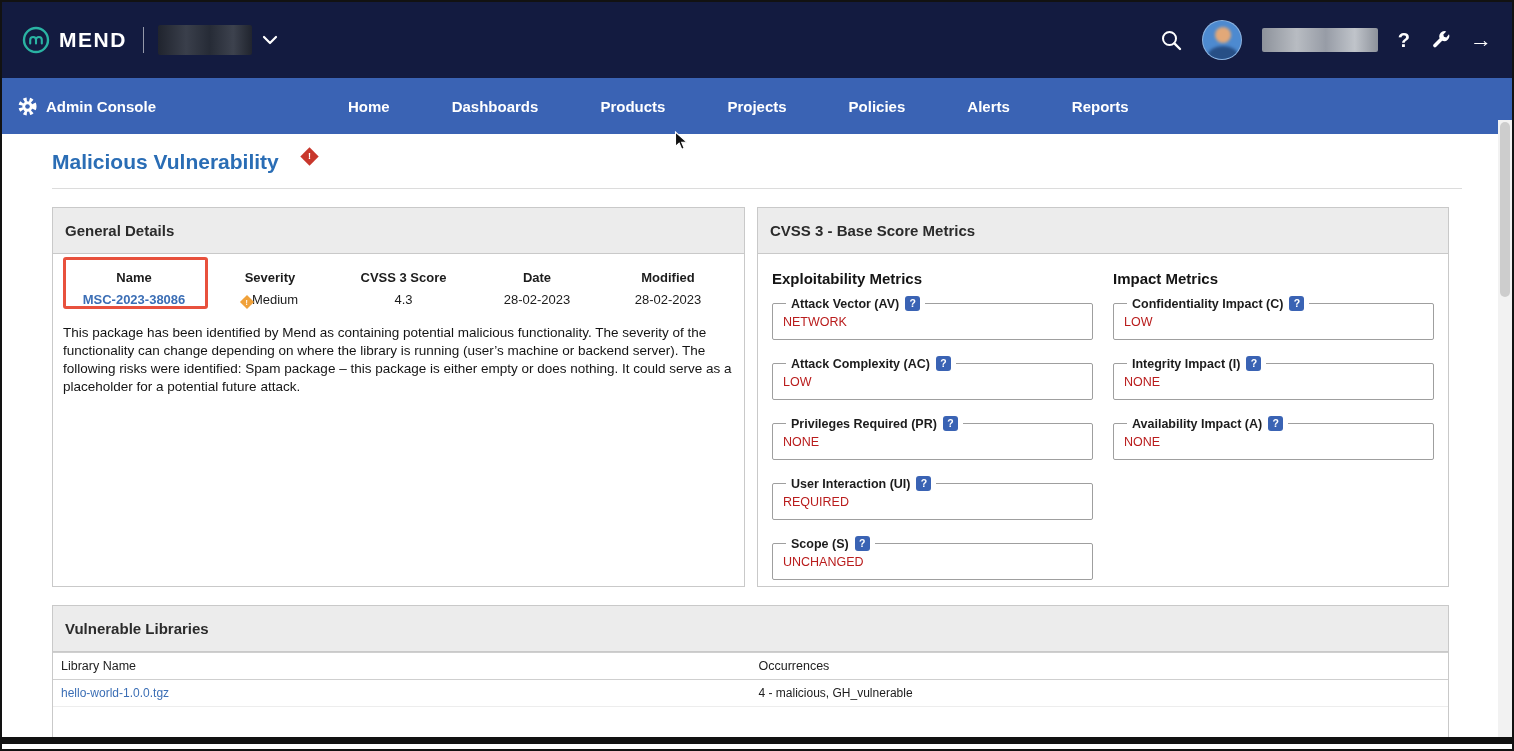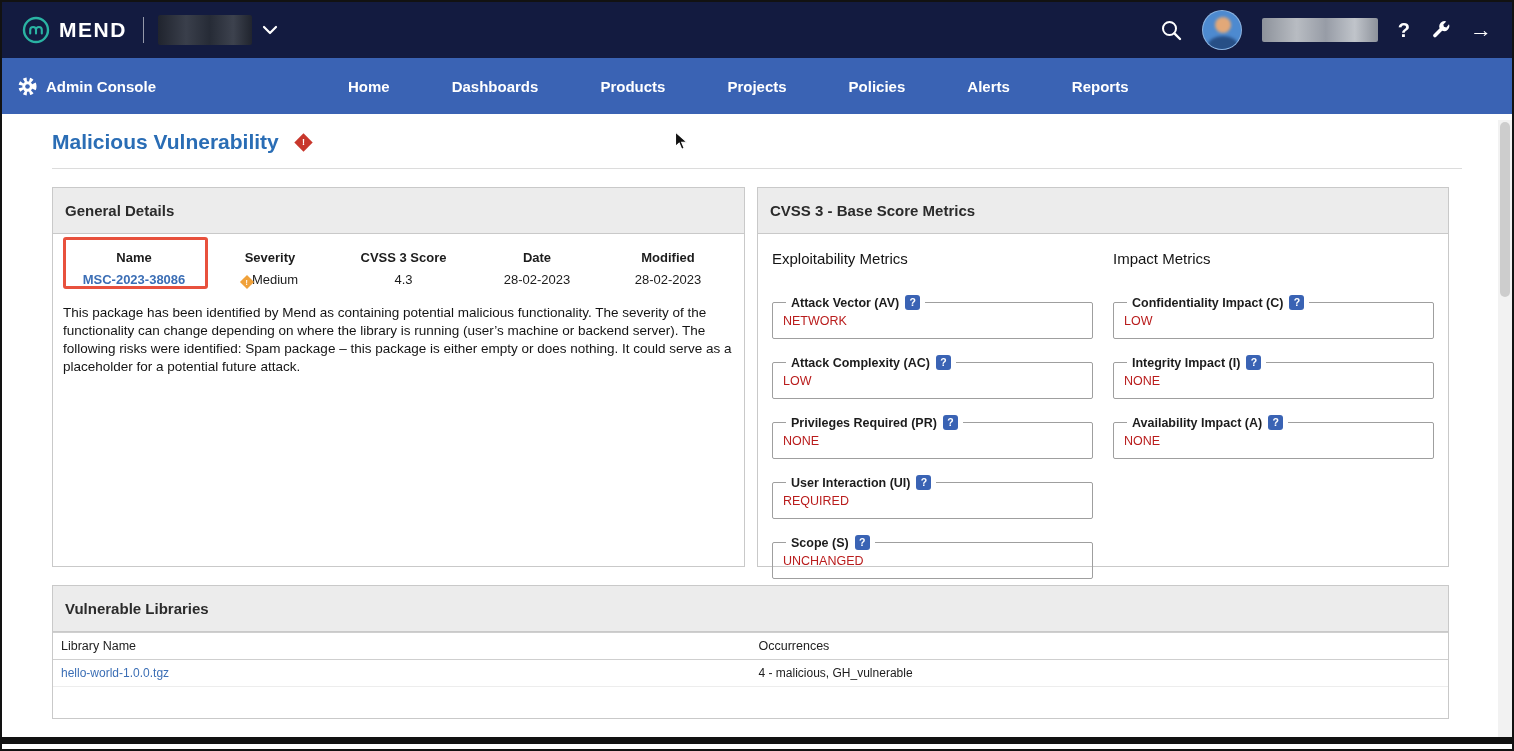--- a/index.html
+++ b/index.html
@@ -4,21 +4,21 @@
 <style>
   * { margin:0; padding:0; box-sizing:border-box; }
   html,body { background:#fff; font-family:"Liberation Sans", sans-serif; }
   .window {
     position:relative; width:1514px; height:751px;
     border:2px solid #121212; background:#fff; overflow:hidden;
   }
 
   
   .topbar {
-    height:56px; background:#131b40; display:flex; align-items:center;
+    height:76px; background:#131b40; display:flex; align-items:center;
     padding:0 20px; color:#fff;
   }
   .brand { display:flex; align-items:center; gap:9px; cursor:pointer; }
   .brand-name { font-size:21px; font-weight:bold; letter-spacing:1.5px; }
   .topbar-sep { width:1px; height:26px; background:rgba(255,255,255,.55); margin:0 14px 0 16px; }
   .org-selector { display:flex; align-items:center; gap:10px; cursor:pointer; }
   .redacted-dark {
     width:94px; height:30px; border-radius:2px;
     background:linear-gradient(90deg,#20242e 0%,#3a3f4b 30%,#262b36 55%,#3d424e 80%,#20242e 100%);
     filter:blur(.6px);
@@ -48,21 +48,21 @@
   .admin-console { display:flex; align-items:center; gap:9px; font-size:15px; font-weight:bold; cursor:pointer; }
   .nav-items { position:absolute; left:346px; display:flex; gap:62px; }
   .nav-item { font-size:15px; font-weight:bold; color:#fff; text-decoration:none; cursor:pointer; white-space:nowrap; }
 
   
   .content { padding:8px 50px 0 50px; position:relative; }
   .breadcrumb { font-size:13px; color:#333; padding:6px 0 10px; }
   .breadcrumb a { color:#3b6eb5; text-decoration:none; cursor:pointer; }
   .breadcrumb .sep { margin:0 5px; color:#444; }
 
-  .page-title-row { display:flex; align-items:center; gap:18px; padding:8px 0 14px; }
+  .page-title-row { display:flex; gap:24px; padding:8px 0 14px; }
   .page-title { font-size:21px; font-weight:bold; color:#2a6db5; }
   .diamond { width:13px; height:13px; transform:rotate(45deg); display:flex; align-items:center; justify-content:center; }
   .diamond-red { background:#c8372c; }
   .diamond-orange { background:#f0a13a; width:10px; height:10px; }
   .diamond .mark { transform:rotate(-45deg); color:#fff; font-size:9px; font-weight:bold; line-height:1; }
   .rule { border-bottom:1px solid #dcdcdc; margin-bottom:18px; }
 
   
   .panels { display:flex; gap:12px; align-items:flex-start; }
   .panel { border:1px solid #c9c9c9; background:#fff; }
@@ -85,21 +85,21 @@
     border:3px solid #e8513d; border-radius:3px; pointer-events:none;
   }
   .sev-cell { display:inline-flex; align-items:flex-end; }
   .gd-desc {
     padding:16px 12px 0 10px; font-size:13.5px; line-height:18px; color:#141414; max-width:692px;
   }
 
   
   .metrics-body { display:flex; padding:10px 14px; gap:20px; }
   .metrics-col { width:326px; }
-  .metrics-heading { font-size:15px; font-weight:normal; color:#141414; margin:6px 0 28px; }
+  .metrics-heading { font-size:15px; font-weight:bold; color:#141414; margin:6px 0 9px; }
   fieldset.metric {
     border:1px solid #9f9f9f; border-radius:2px; margin:0 0 16px 0;
     padding:1px 2px 10px 10px;
   }
   fieldset.metric legend {
     margin-left:3px; padding:0 5px; display:flex; align-items:center; gap:6px;
     font-size:12.5px; font-weight:bold; color:#1c1c1c;
   }
   .qbadge {
     display:inline-block; width:15px; height:15px; border-radius:3px;

